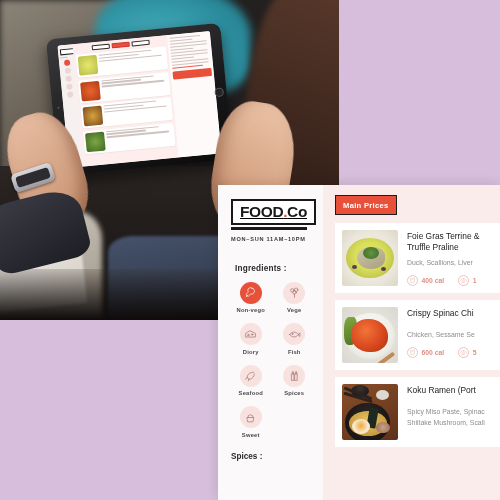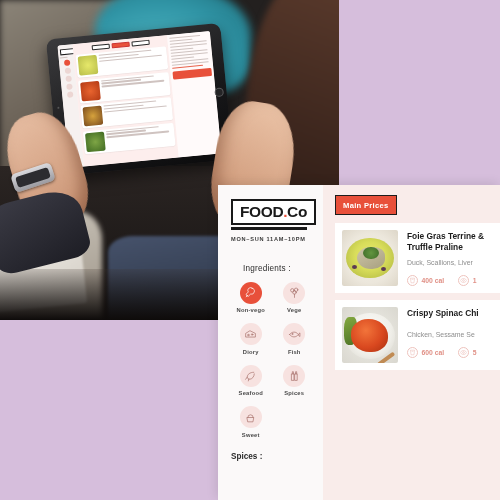--- a/index.html
+++ b/index.html
@@ -93,28 +93,28 @@
   
   .app{
     position:absolute; left:218px; top:185px; width:282px; height:315px;
     background:#fbf9f9; display:flex; overflow:hidden;
     box-shadow:-2px -2px 10px rgba(0,0,0,.10);
   }
 
   
   .side{ width:105px; flex:none; background:#fbf9f9; padding:14px 9px 0 13px; }
   .logo{ display:inline-block; border:2.5px solid #191919; padding:3px 7px 3px 7px;
-     background:#fff; }
+     background:#fff;text-decoration:underline; }
   .logo-t{ font-size:15.5px; font-weight:bold; letter-spacing:-.4px; color:#191919;
      line-height:1; }
   .logo-t .dot{ color:#e8503a; }
   .logo-bar{ width:76px; height:3px; background:#191919; margin-top:2px; }
   .hours{ font-size:5.6px; font-weight:bold; letter-spacing:.75px; color:#3b3b3b;
      margin-top:6px; white-space:nowrap;}
-  .sec-title{ font-size:8.2px; font-weight:normal; color:#2b2b2b; margin:22px 12px 9px;
+  .sec-title{ font-size:8.2px; font-weight:bold; color:#2b2b2b; margin:22px 4px 9px;
      letter-spacing:.2px;}
   .ing-grid{ display:grid; grid-template-columns:1fr 1fr; row-gap:10px; column-gap:4px;
      justify-items:center; }
   .ing{ display:flex; flex-direction:column; align-items:center; width:100%; }
   .ing-ic{ width:22px;height:22px;border-radius:50%; background:#f7e2e0;
      display:flex;align-items:center;justify-content:center; }
   .ing-ic.on{ background:#e8503a; }
   .ing-ic svg{ width:13px;height:13px; stroke:#a8726c; fill:none; stroke-width:1.3;
      stroke-linecap:round; stroke-linejoin:round;}
   .ing-ic.on svg{ stroke:#fff; }
@@ -128,21 +128,21 @@
   .tabs{ display:flex; gap:7px; padding:3px 0 8px 12px; }
   .tab{ font-size:7.6px; font-weight:bold; letter-spacing:.3px; padding:4.5px 7px;
      border:1.6px solid #1c1c1c; background:#fff; color:#1c1c1c; white-space:nowrap; }
   .tab.active{ background:#e8503a; color:#fff; }
   .cards{ flex:1; padding-left:12px; }
   .card{ background:#fff; display:flex; gap:9px; padding:7px 8px 7px 7px;
      margin-bottom:7px; }
   .c-img{ width:56px; height:56px; flex:none; border-radius:2px; overflow:hidden;
      position:relative; }
   .c-body{ flex:1; min-width:0; padding-top:1px; }
-  .c-name{ font-size:8.4px; font-weight:bold; color:#1c1c1c; line-height:1.3;
+  .c-name{ font-size:8.4px; font-weight:normal; color:#1c1c1c; line-height:1.3;
      white-space:nowrap; }
   .c-desc{ font-size:6.9px; color:#8d8d8d; margin-top:5px; line-height:1.45;
      white-space:nowrap; }
   .c-meta{ display:flex; gap:14px; margin-top:7px; align-items:center; }
   .m-item{ display:flex; align-items:center; gap:3.5px; font-size:6.8px;
      font-weight:bold; color:#e09086; white-space:nowrap; }
   .m-ic{ width:11px;height:11px;border:1px solid #eec3bd;border-radius:50%;
      display:flex;align-items:center;justify-content:center; flex:none;}
   .m-ic svg{ width:7px;height:7px;stroke:#e09086;fill:none;stroke-width:1.1;}
 
@@ -437,16 +437,34 @@
                     <path d="M1 12s4-7 11-7 11 7 11 7-4 7-11 7-11-7-11-7z"></path>
                     <circle cx="12" cy="12" r="3"></circle>
                   </svg>
               </span>
               <span>5</span>
             </div>
           </div>
         </div>
       </div>
 
+      <div class="card">
+        <div class="c-img f3">
+          <div class="cup"></div>
+            <div class="spoon"></div>
+          <div class="rbowl"></div>
+            <div class="broth"></div>
+          <div class="nori"></div>
+            <div class="egg"></div>
+            <div class="pork"></div>
+          <div class="csticks"></div>
+            <div class="csticks2"></div>
+        </div>
+        <div class="c-body">
+          <div class="c-name">Koku Ramen (Port</div>
+          <div class="c-desc" style="margin-top:11px">Spicy Miso Paste, Spinac</div>
+          <div class="c-desc" style="margin-top:1px">Shiitake Mushroom, Scall</div>
+        </div>
+      </div>
 
     </div>
   </div>
 </div>
 
 </body></html>

